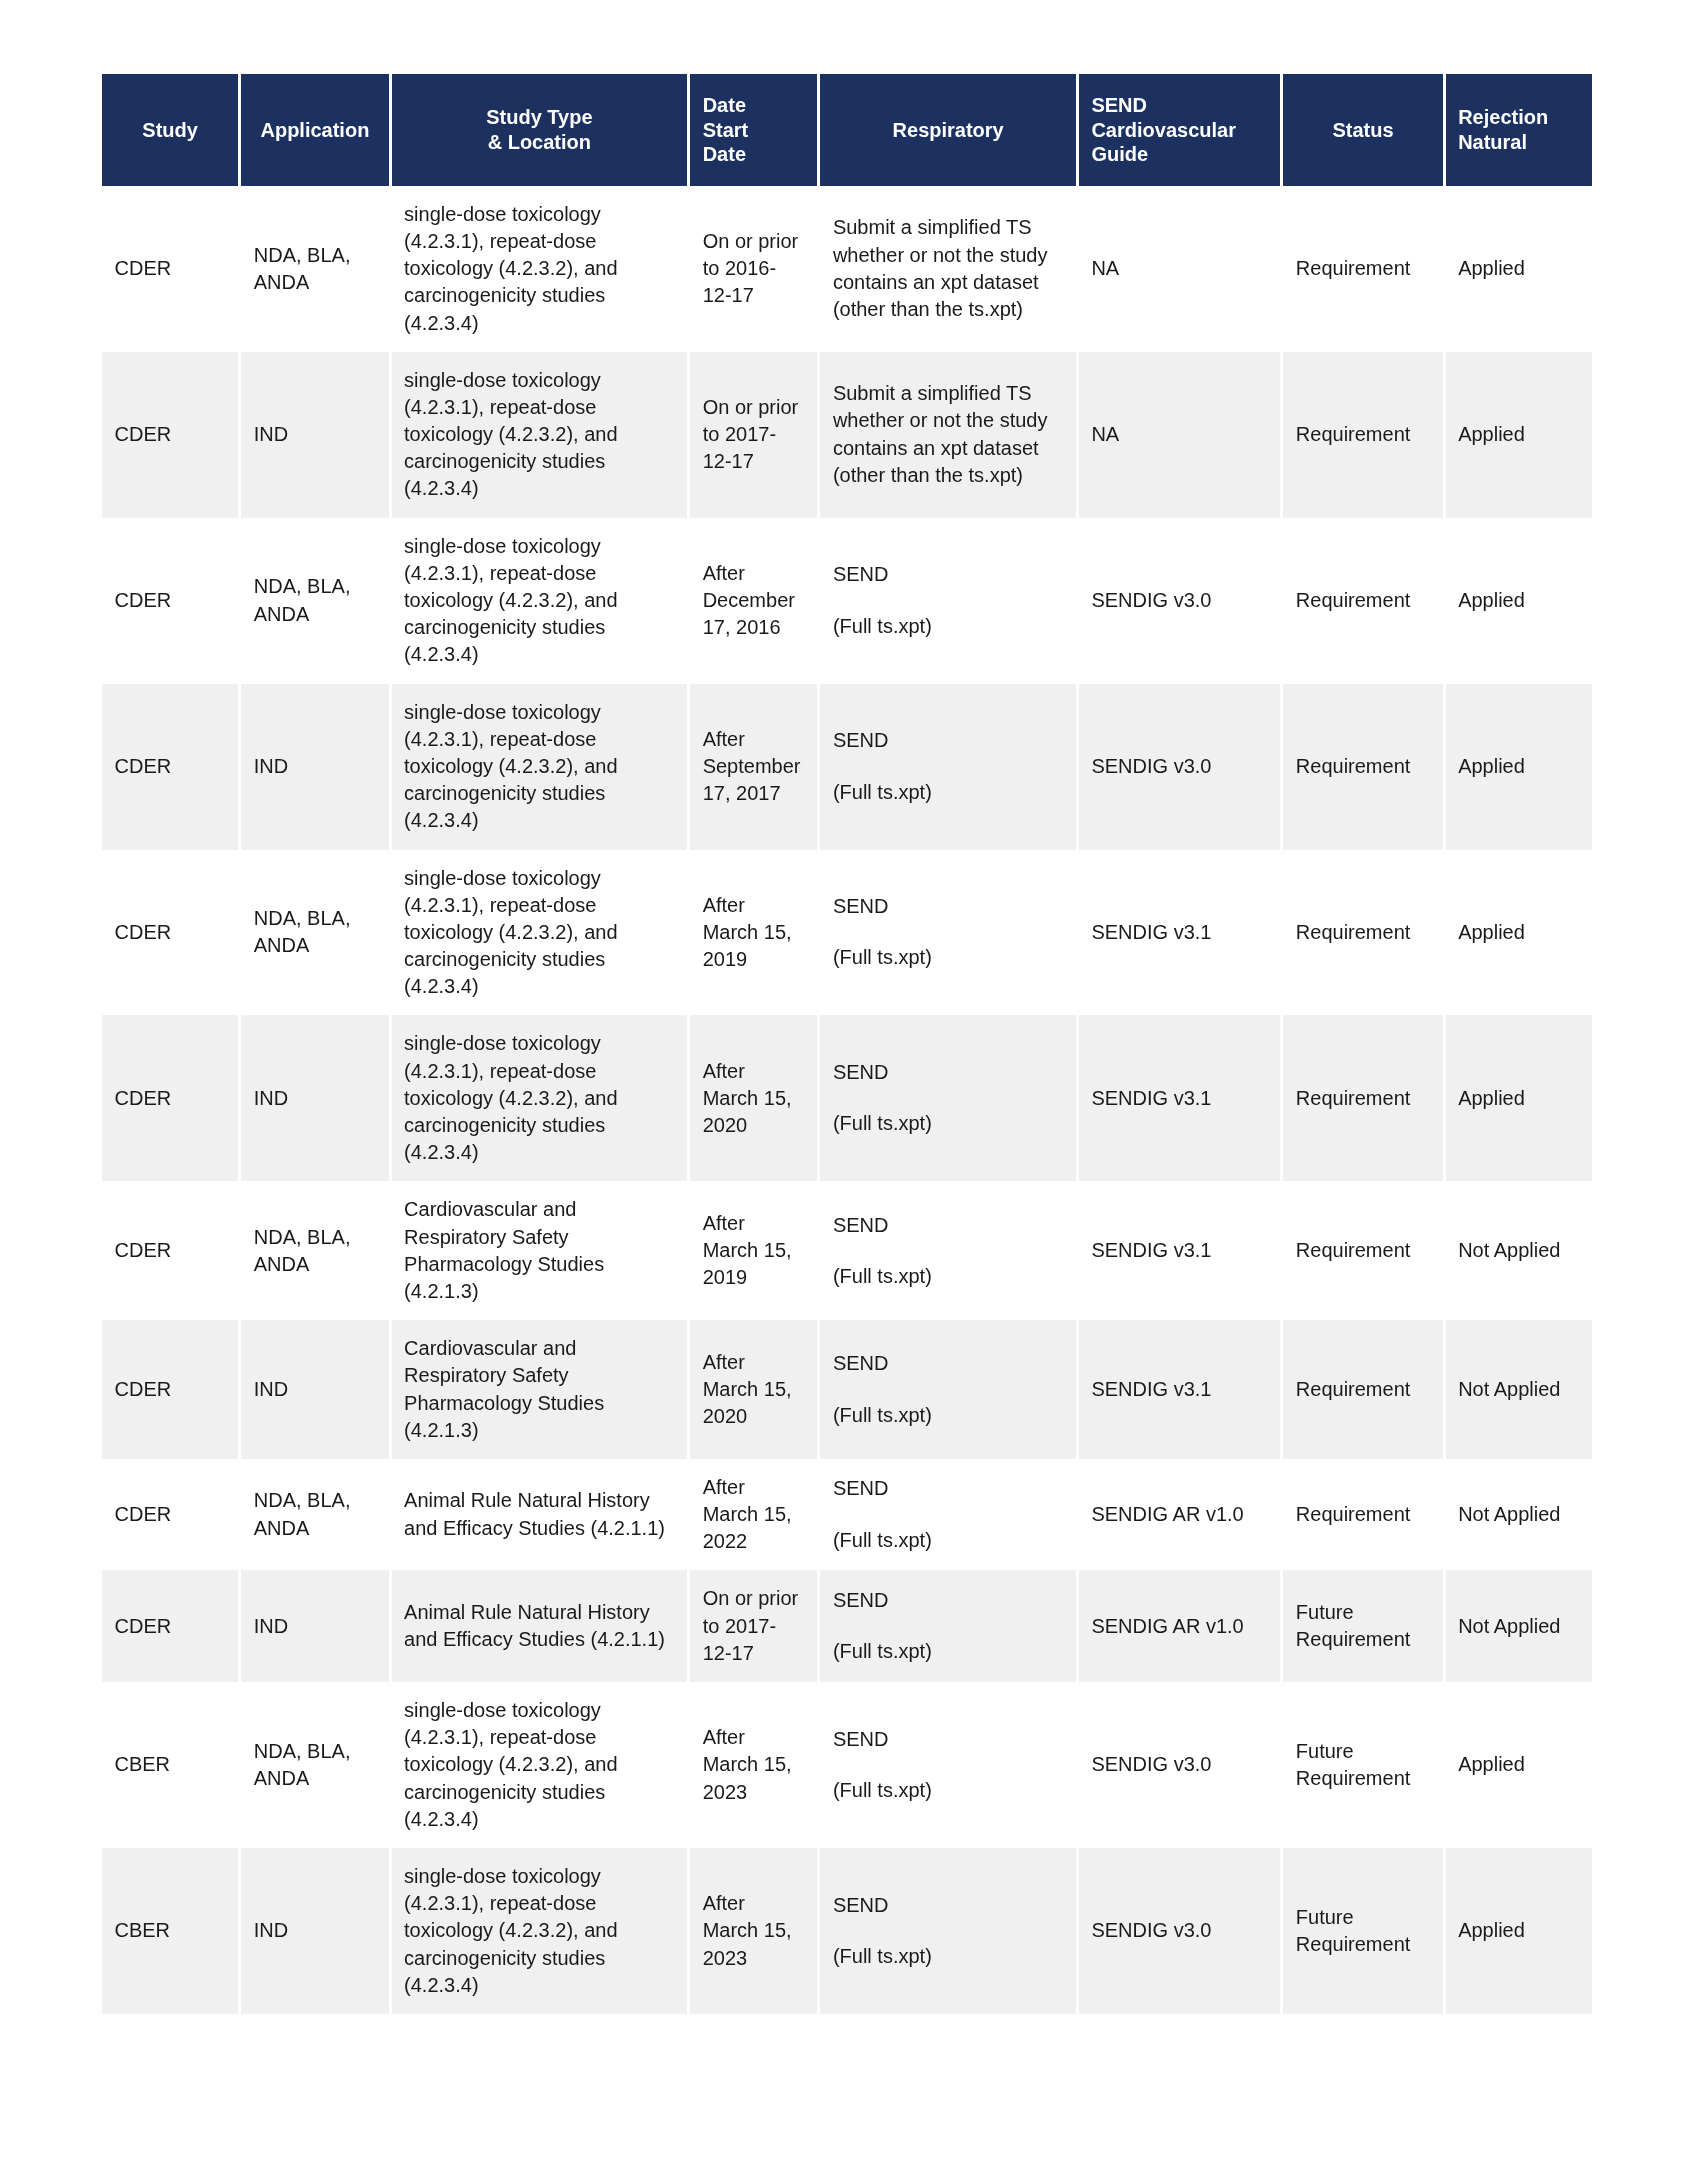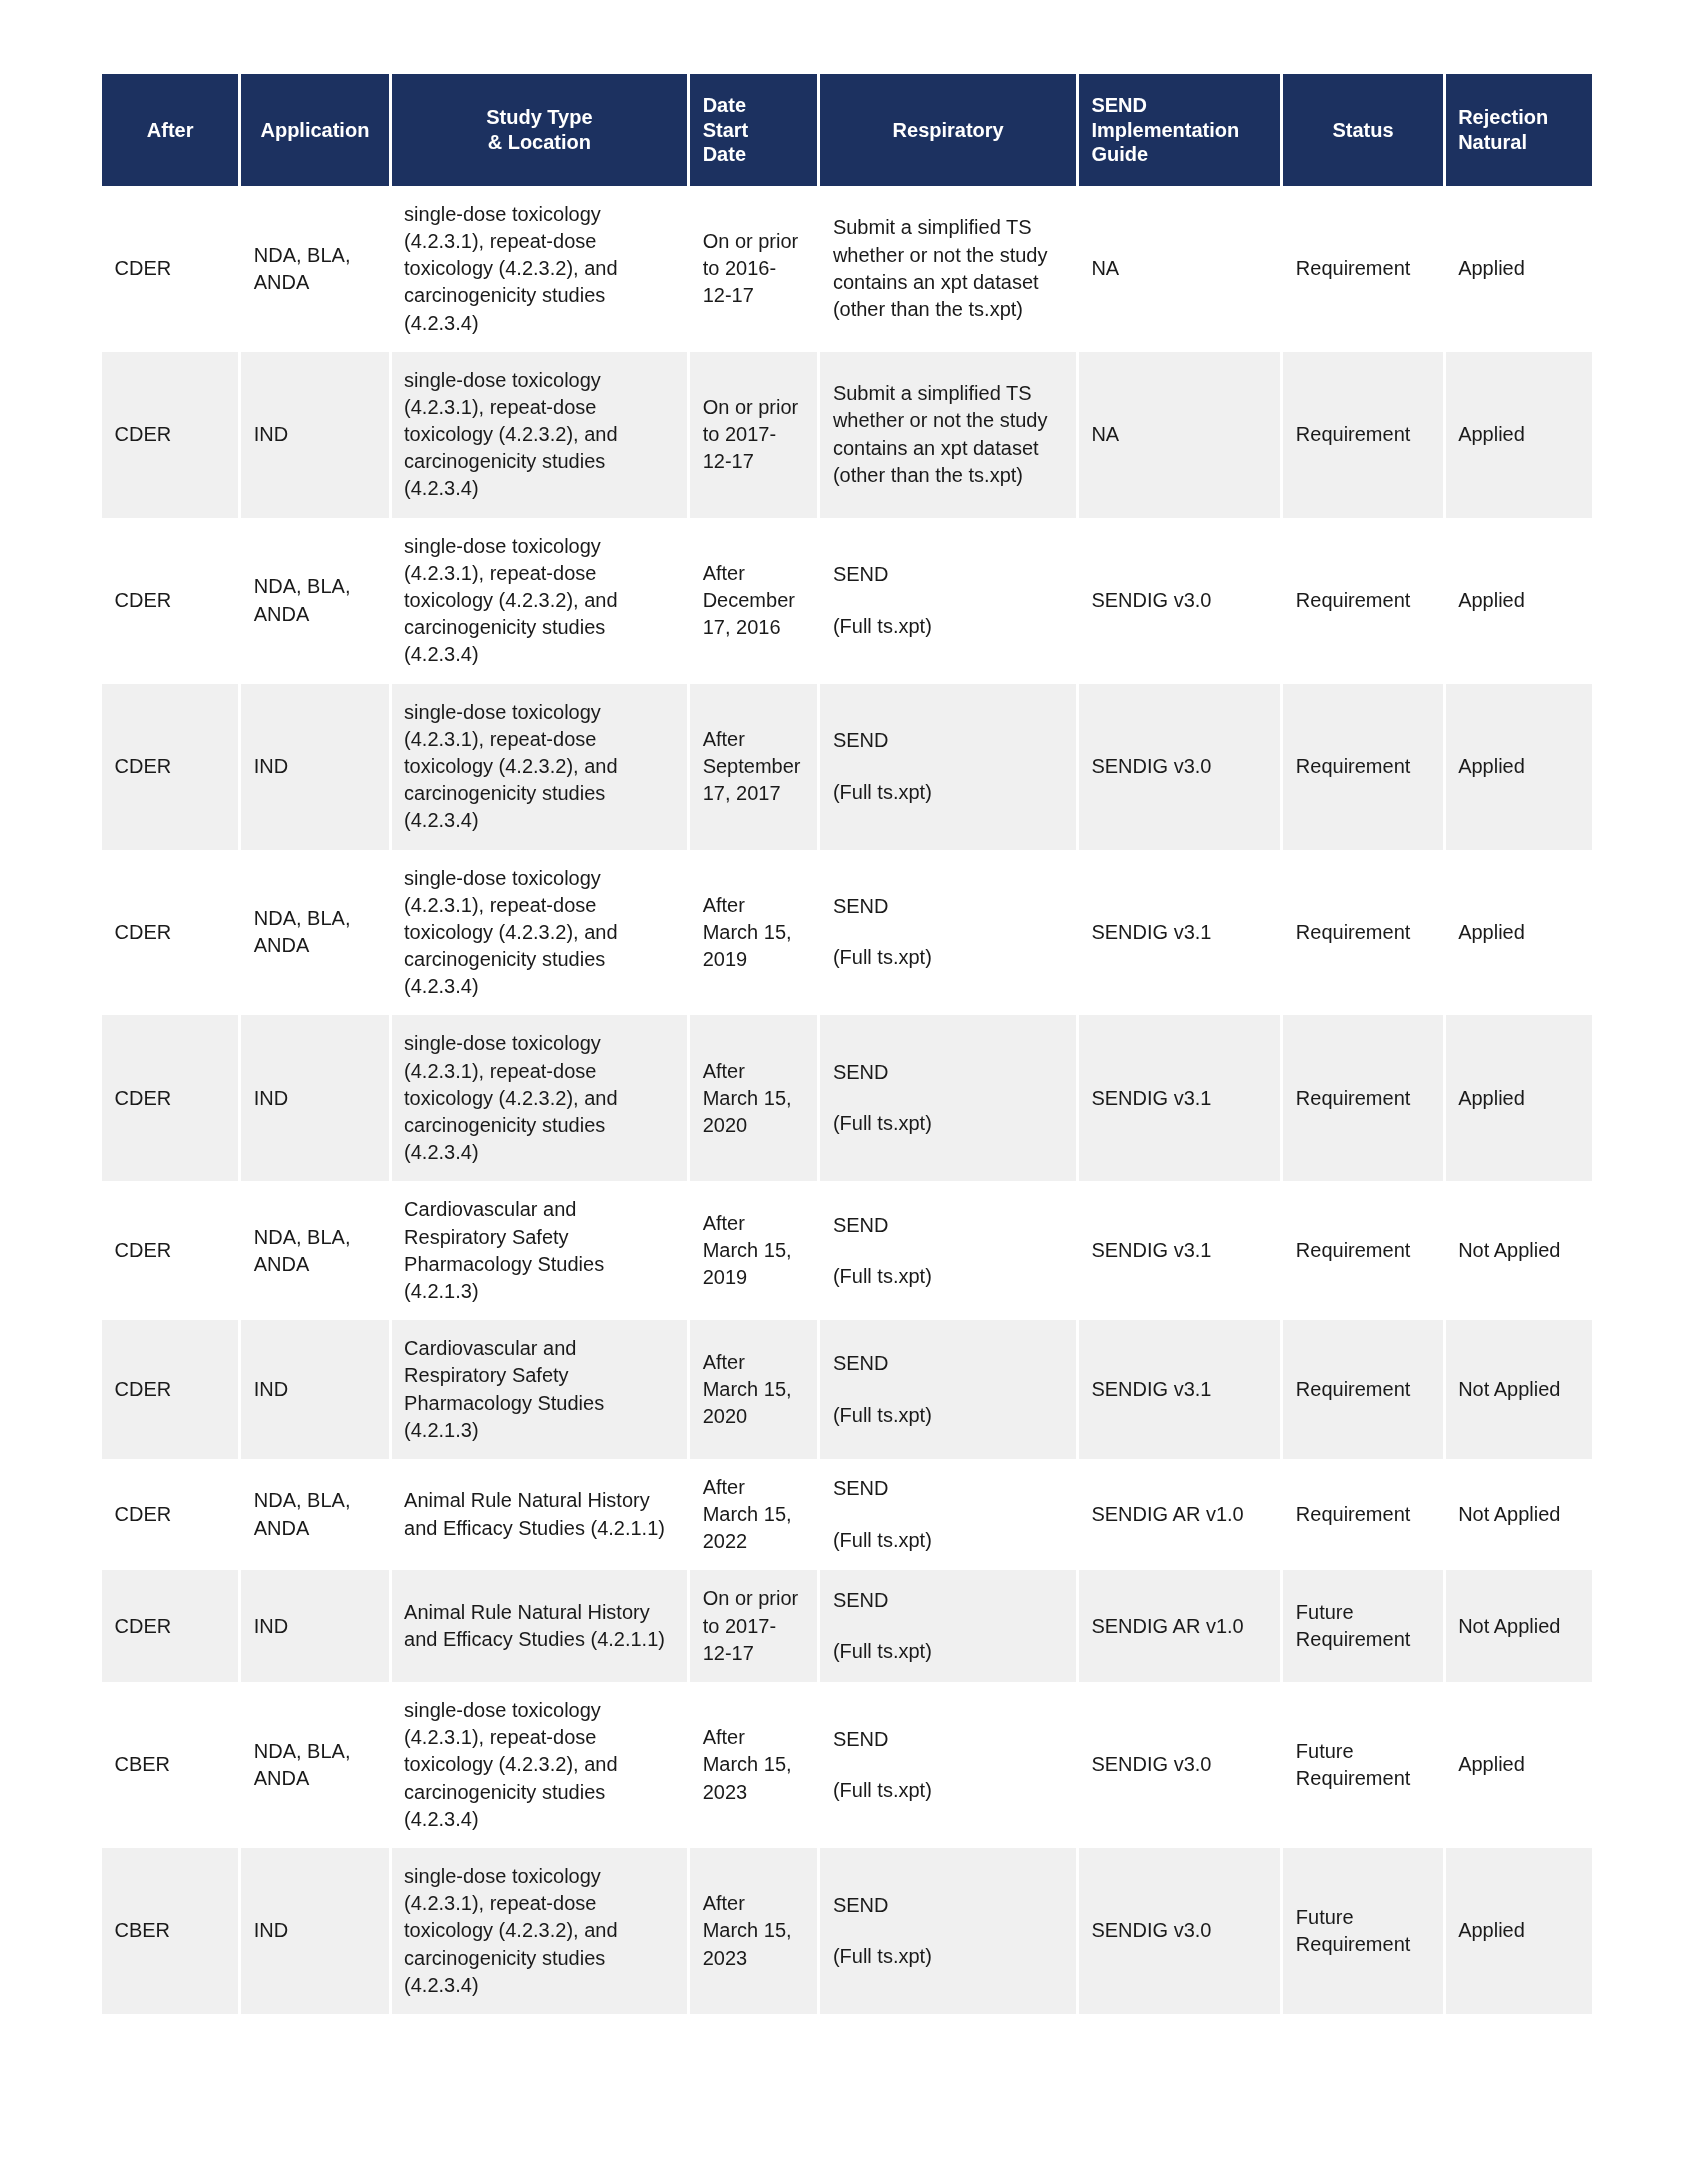--- a/index.html
+++ b/index.html
@@ -87,40 +87,40 @@
       <col class="c-study">
       <col class="c-date">
       <col class="c-expect">
       <col class="c-sendig">
       <col class="c-status">
       <col class="c-reject">
     </colgroup>
     <thead>
       <tr>
         <th class="align-center">
-          <span>After</span>
+          <span>Study</span>
         </th>
         <th class="align-center">
           <span>Application</span>
         </th>
         <th class="align-center">
           <span class="cell-line">Study Type</span>
           <span class="cell-line">&amp; Location</span>
         </th>
         <th class="align-left">
           <span class="cell-line">Date</span>
           <span class="cell-line">Start</span>
           <span class="cell-line">Date</span>
         </th>
         <th class="align-center">
           <span>Respiratory</span>
         </th>
         <th class="align-left">
           <span class="cell-line">SEND</span>
-          <span class="cell-line">Implementation</span>
+          <span class="cell-line">Cardiovascular</span>
           <span class="cell-line">Guide</span>
         </th>
         <th class="align-center">
           <span>Status</span>
         </th>
         <th class="align-left">
           <span class="cell-line">Rejection</span>
           <span class="cell-line">Natural</span>
         </th>
       </tr>

